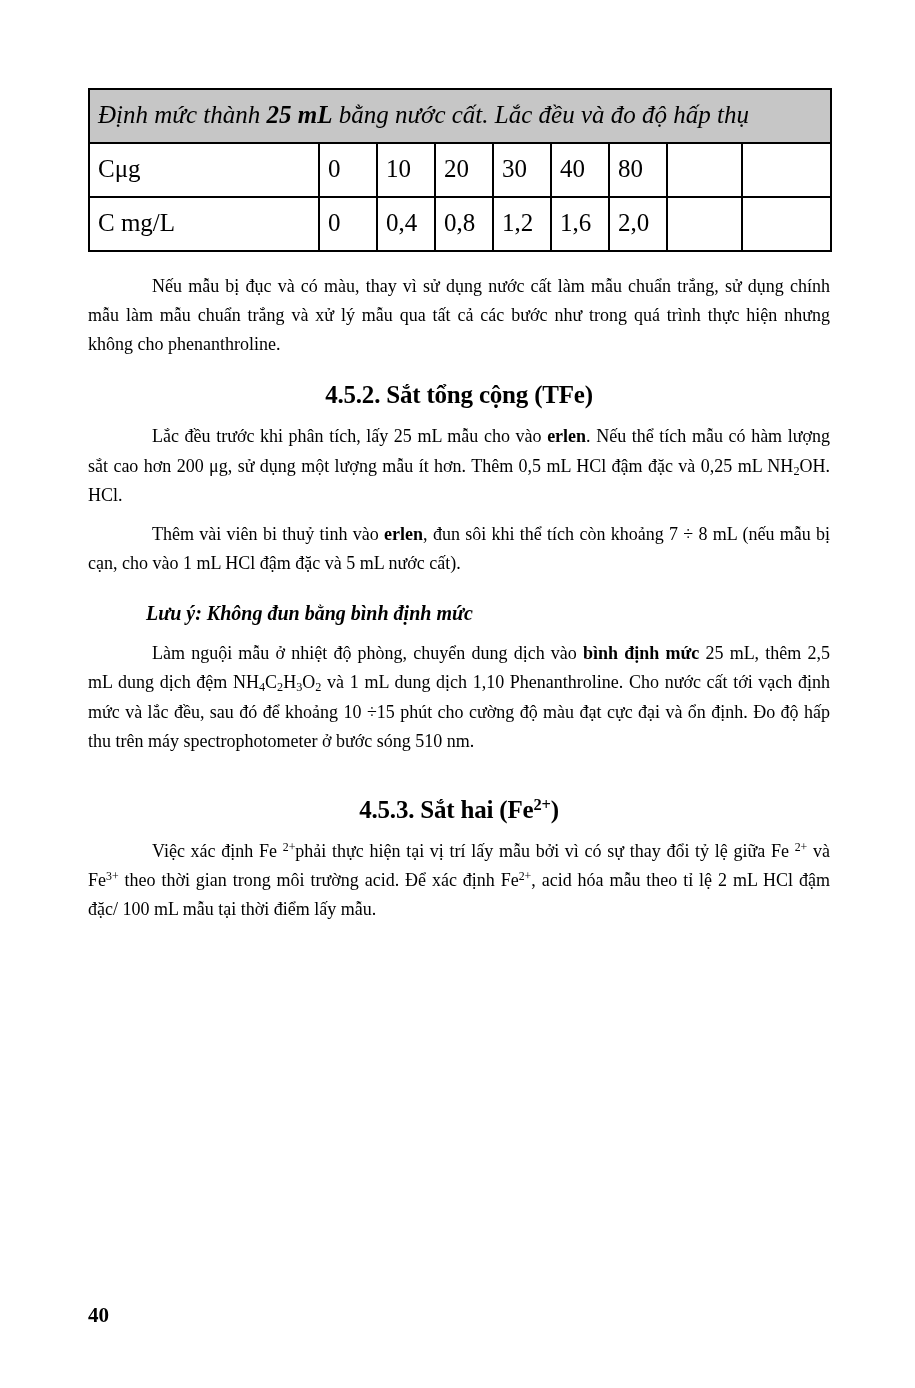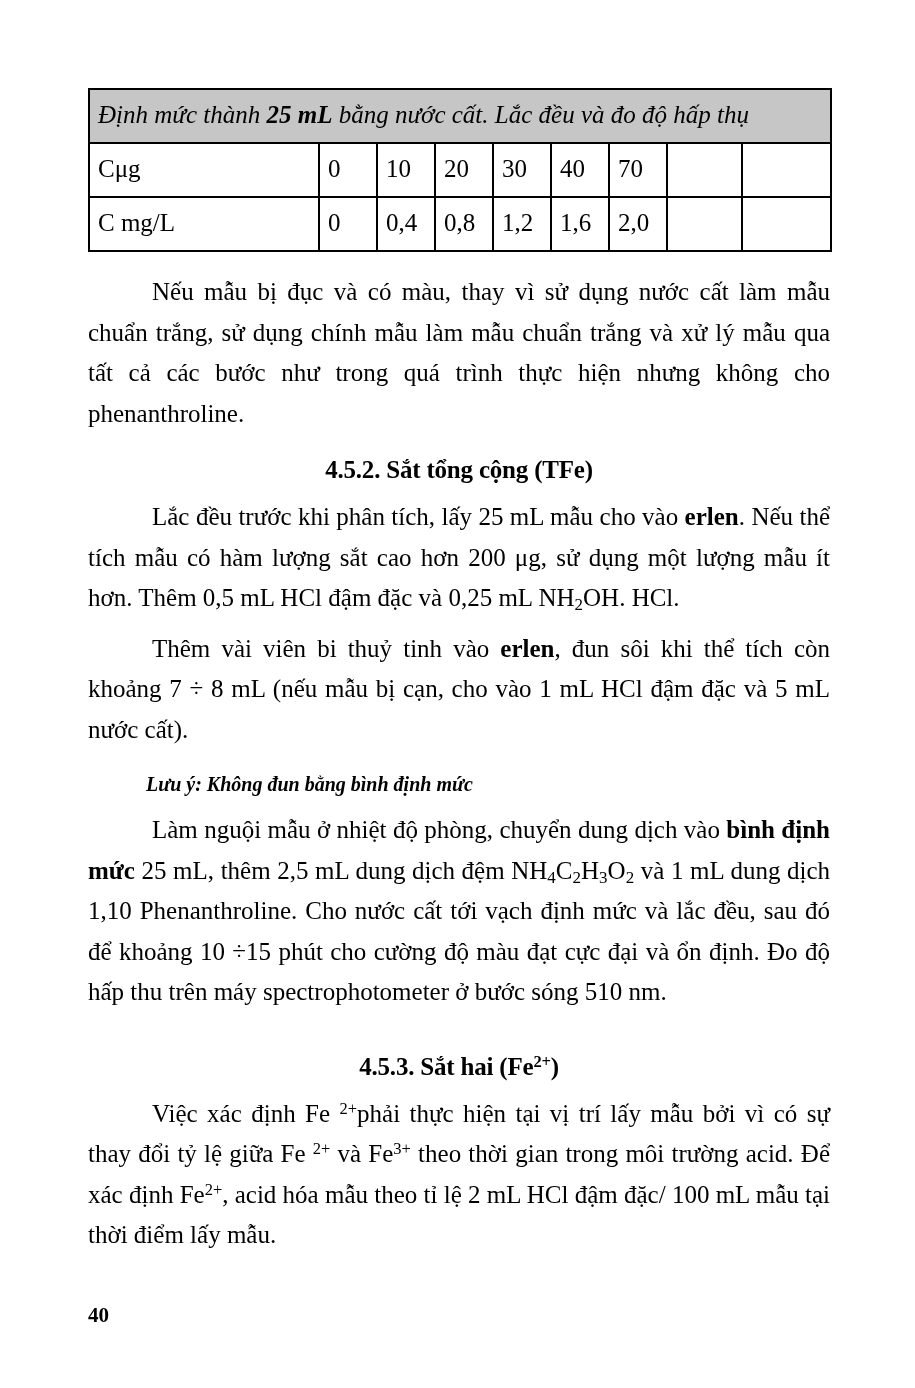--- a/index.html
+++ b/index.html
@@ -63,21 +63,21 @@
     padding-left: 12px;
   }
   td.val {
     text-align: left;
     padding-left: 9px;
   }
   td.empty-cell { }
 
   
   .para {
-    font-size: 25px;
+    font-size: 18px;
     line-height: 1.62;
     text-align: justify;
     margin: 0;
     padding: 0;
     text-indent: 64px;
     hyphens: none;
   }
 
   .gap-sm { height: 10px; }
   .gap-md { height: 18px; }
@@ -161,21 +161,21 @@
         <tr>
           <td class="header-cell" colspan="9"><span>Định mức thành </span><b>25 mL</b><span> bằng nước cất. Lắc đều và đo độ hấp thụ</span></td>
         </tr>
         <tr>
           <td class="row-label">Cμg</td>
           <td class="val">0</td>
           <td class="val">10</td>
           <td class="val">20</td>
           <td class="val">30</td>
           <td class="val">40</td>
-          <td class="val">70</td>
+          <td class="val">80</td>
           <td class="val empty-cell"></td>
           <td class="val empty-cell"></td>
         </tr>
         <tr>
           <td class="row-label">C mg/L</td>
           <td class="val">0</td>
           <td class="val">0,4</td>
           <td class="val">0,8</td>
           <td class="val">1,2</td>
           <td class="val">1,6</td>

